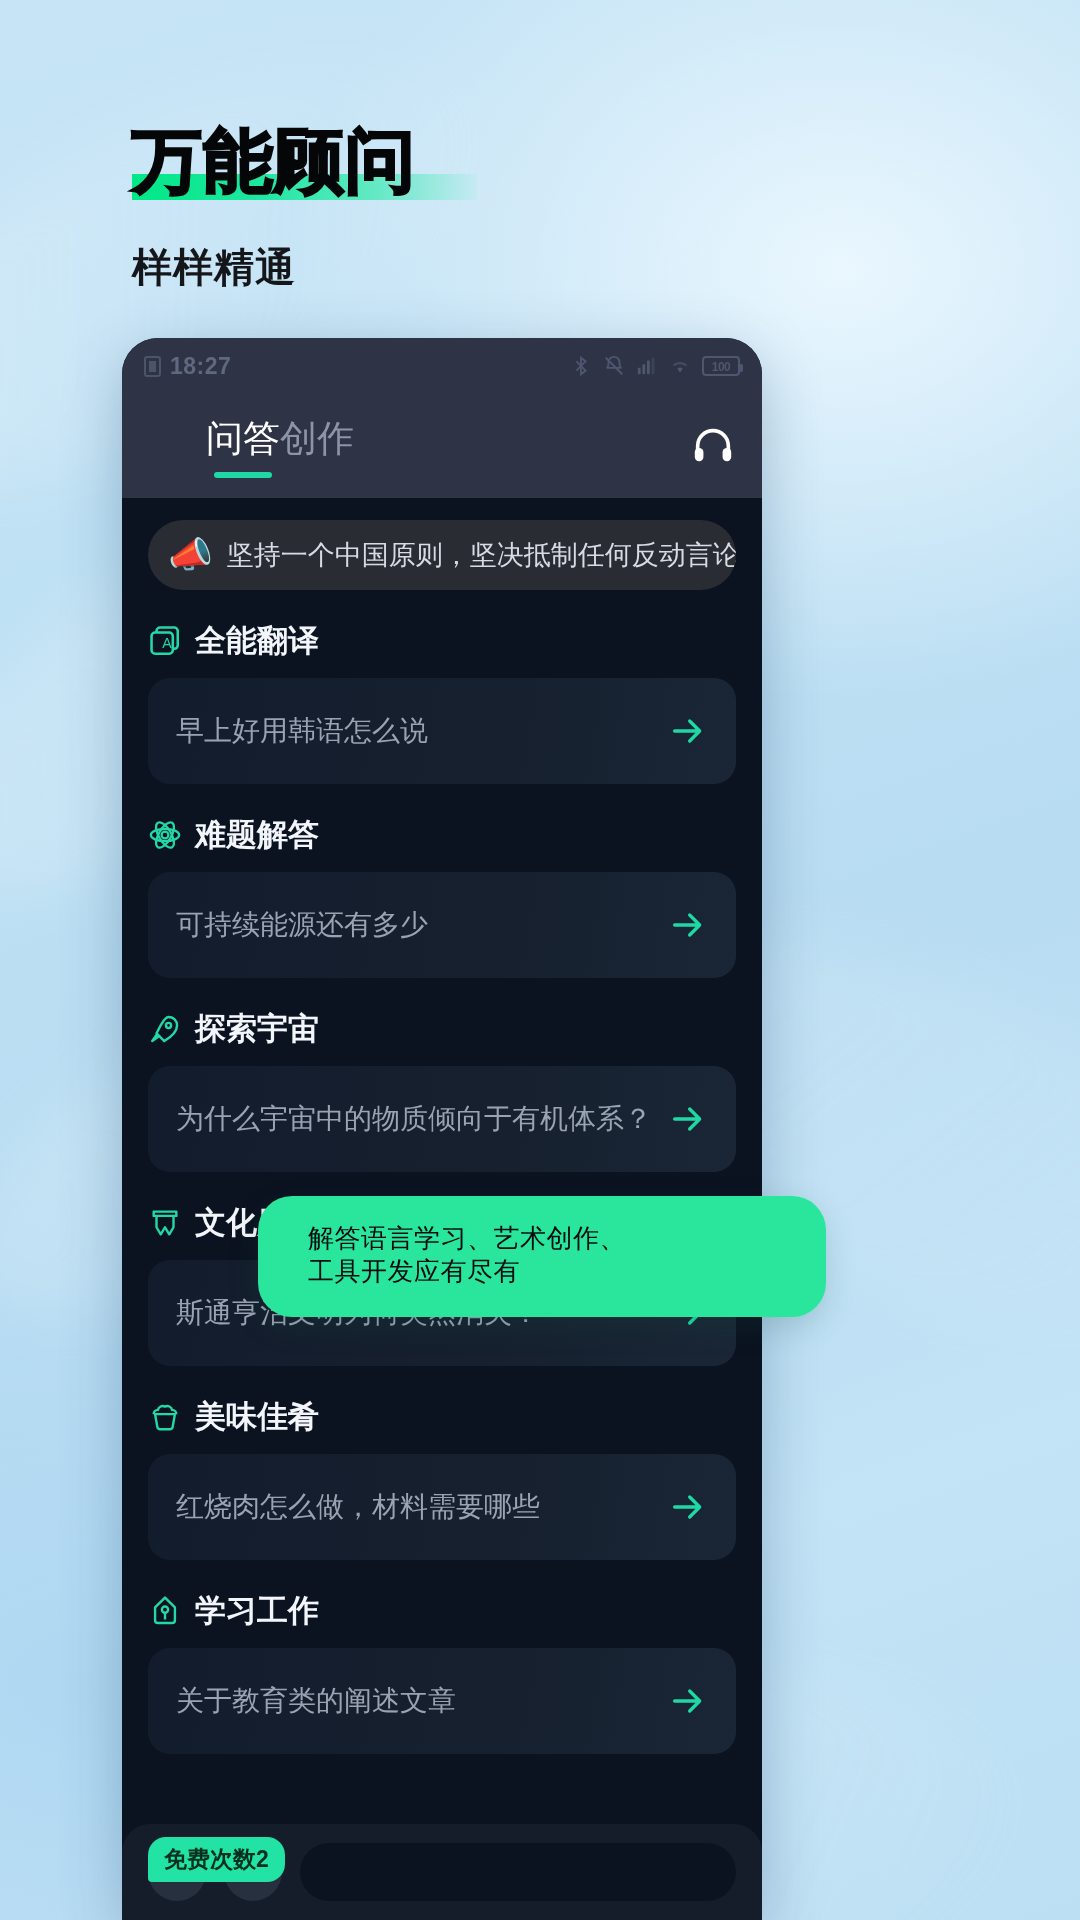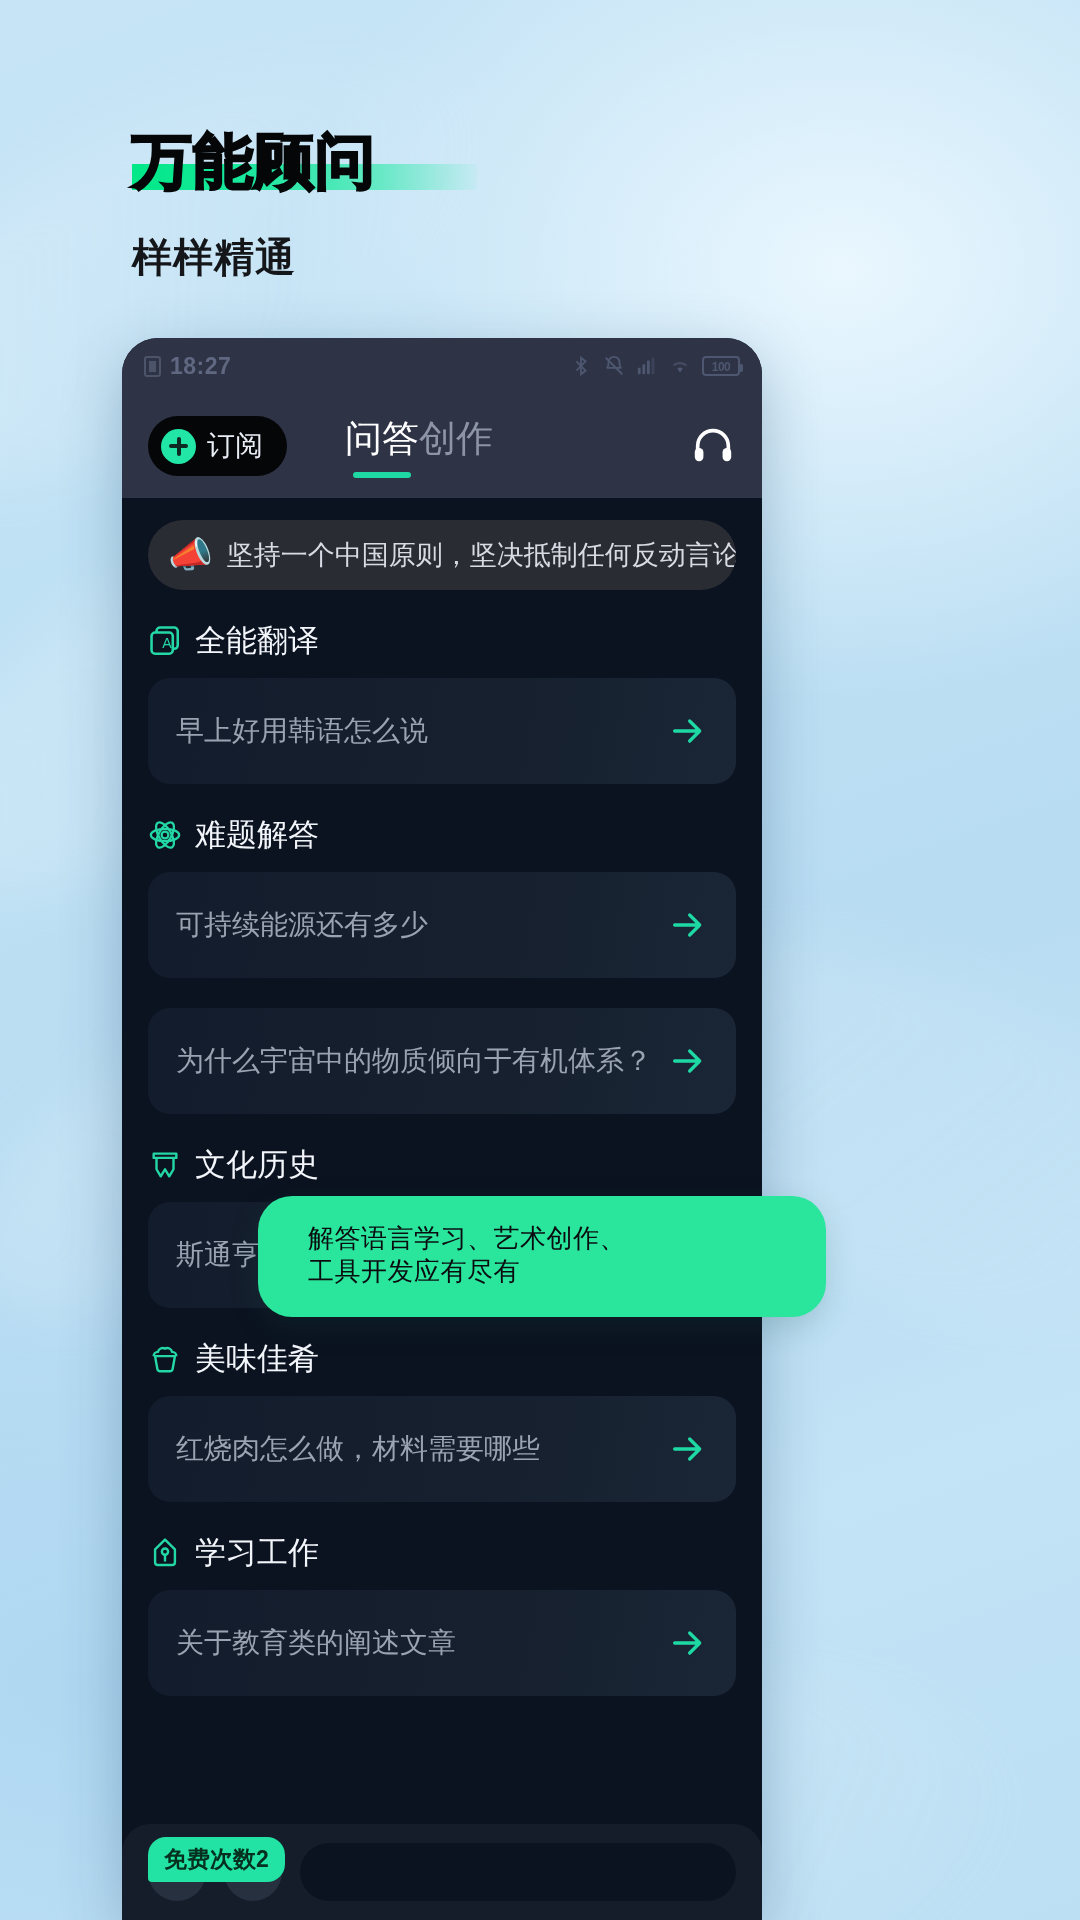--- a/index.html
+++ b/index.html
@@ -50,26 +50,26 @@
     left: 0;
     bottom: 2px;
     width: 345px;
     height: 26px;
     background: linear-gradient(90deg, #00e887 0%, #1fe7a0 38%, #67e9c6 72%, rgba(150,236,222,0.15) 100%);
     z-index: 1;
   }
   .headline-text {
     position: relative;
     z-index: 2;
-    font-size: 60px;
+    font-size: 70px;
     font-weight: 700;
     letter-spacing: 1px;
     color: #050608;
     line-height: 1;
-    font-family: Liberation Sans, sans-serif;
+    font-family: Liberation Mono, monospace;
     -webkit-text-stroke: 2.5px #050608;
   }
   .subhead {
     margin-top: 38px;
     font-size: 40px;
     font-weight: 700;
     color: #141619;
     letter-spacing: 1px;
     font-family: "DejaVu Sans", "Liberation Sans", sans-serif;
   }
@@ -243,21 +243,21 @@
   .sec-head {
     display: flex;
     align-items: center;
     gap: 13px;
     margin-bottom: 16px;
   }
   .sec-icon { width: 34px; height: 34px; color: #24d8a6; flex: none; }
   .sec-title {
     color: #f2f5f9;
     font-size: 31px;
-    font-weight: 400;
+    font-weight: 700;
   }
   .qcard {
     height: 106px;
     border-radius: 22px;
     background: linear-gradient(100deg, #131c2c 0%, #16202f 60%, #1a2636 100%);
     display: flex;
     align-items: center;
     padding: 0 28px;
   }
   .qtext {
@@ -375,24 +375,20 @@
         <path d="M12 19l3-4a4.5 4.5 0 00-6 0l3 4z"></path>
         <path d="M12 10c2.4 0 4.6.9 6.2 2.4l1.6-1.8A11.3 11.3 0 0012 7.6c-3 0-5.8 1.1-7.8 3l1.6 1.8A8.9 8.9 0 0112 10z" opacity=".7"></path>
       </svg>
       <div class="batt">
         <span>100</span>
       </div>
     </div>
   </div>
 
   <div class="topnav">
-    <div class="sub-pill">
-      <div class="plus-circle"></div>
-      <div class="sub-pill-label">订阅</div>
-    </div>
     <div class="tabs">
       <div class="tab active">问答</div>
       <div class="tab">创作</div>
     </div>
     <svg class="headset" viewBox="0 0 24 24" fill="none" stroke="currentColor" stroke-width="1.9" stroke-linecap="round">
       <path d="M4 14v-2a8 8 0 0116 0v2"></path>
       <rect x="2.5" y="13" width="4.5" height="7" rx="2.2" fill="currentColor" stroke="none"></rect>
       <rect x="17" y="13" width="4.5" height="7" rx="2.2" fill="currentColor" stroke="none"></rect>
     </svg>
   </div>
@@ -433,20 +429,28 @@
       </div>
       <div class="qcard">
         <div class="qtext">可持续能源还有多少</div>
         <svg class="arrow" viewBox="0 0 24 24" fill="none" stroke="currentColor" stroke-width="2" stroke-linecap="round" stroke-linejoin="round">
           <path d="M4 12h15M13 6l6 6-6 6"></path>
         </svg>
       </div>
     </div>
 
     <div class="section">
+      <div class="sec-head">
+        <svg class="sec-icon" viewBox="0 0 24 24" fill="none" stroke="currentColor" stroke-width="1.7" stroke-linecap="round" stroke-linejoin="round">
+          <path d="M14.5 3.5c3.5 0 6 2.5 6 6 0 5-6.5 9.5-9 11L6 15c1.5-2.5 5-11.5 8.5-11.5z"></path>
+          <circle cx="14.5" cy="9.5" r="1.8"></circle>
+          <path d="M6.5 15.5L3 20.5l5-3.5"></path>
+        </svg>
+        <div class="sec-title">探索宇宙</div>
+      </div>
       <div class="qcard">
         <div class="qtext">为什么宇宙中的物质倾向于有机体系？</div>
         <svg class="arrow" viewBox="0 0 24 24" fill="none" stroke="currentColor" stroke-width="2" stroke-linecap="round" stroke-linejoin="round">
           <path d="M4 12h15M13 6l6 6-6 6"></path>
         </svg>
       </div>
     </div>
 
     <div class="section">
       <div class="sec-head">

